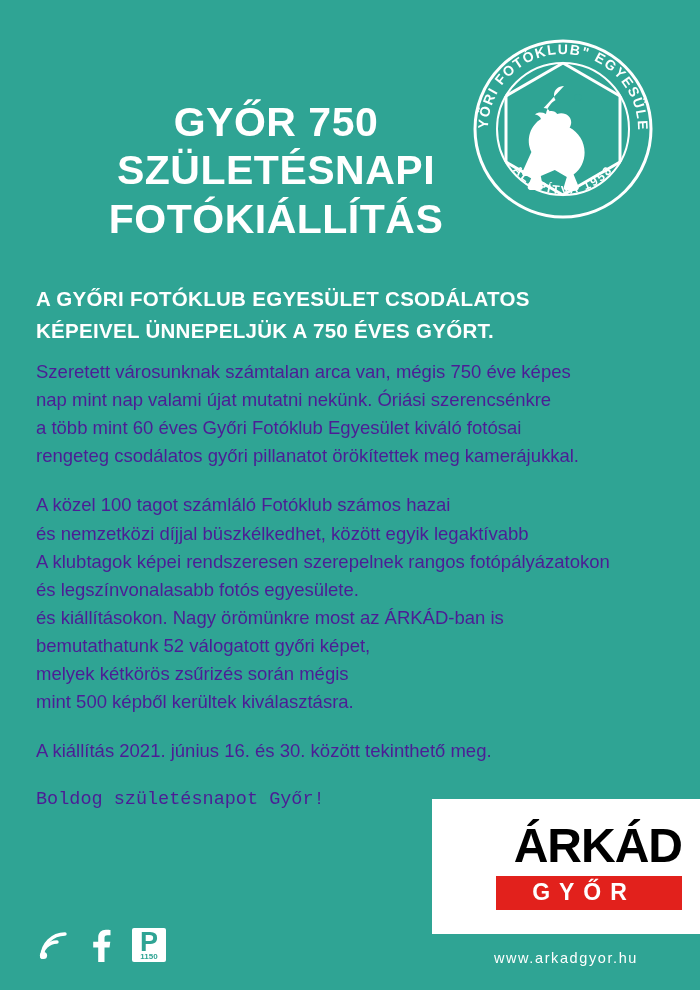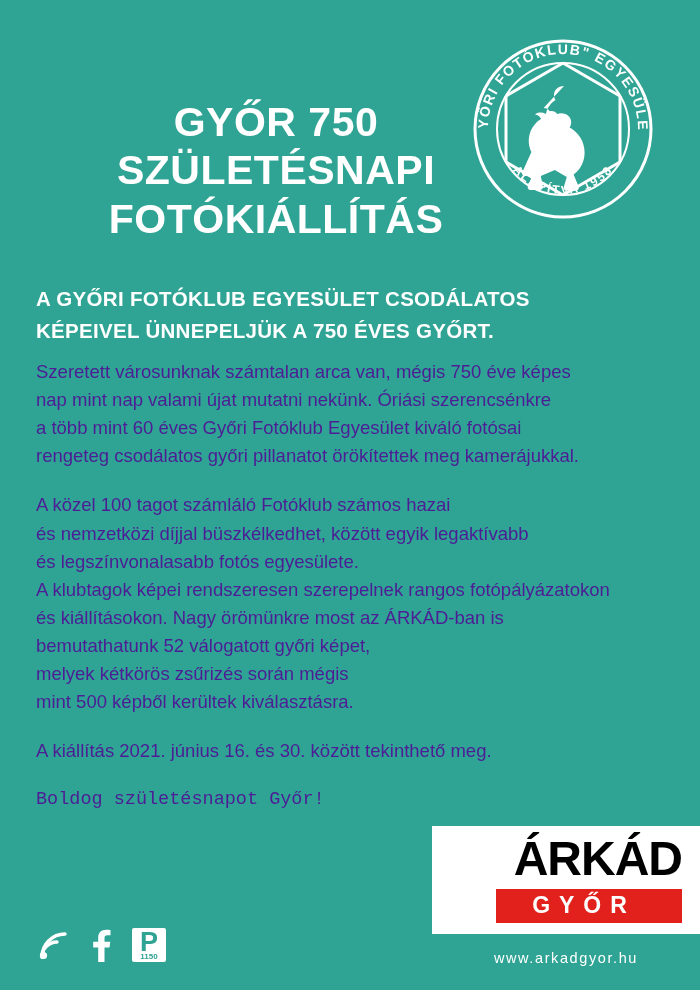--- a/index.html
+++ b/index.html
@@ -116,21 +116,21 @@
     font-weight: bold;
     color: #2fa494;
   }
 
   
   .arkad {
     position: absolute;
     right: 0;
     bottom: 56px;
     width: 268px;
-    height: 108px;
+    height: 135px;
     background: #ffffff;
     display: flex;
     flex-direction: column;
     justify-content: center;
   }
   .arkad-top {
     text-align: right;
     padding: 4px 18px 0 0;
     font-weight: bold;
     font-size: 48px;
@@ -209,22 +209,22 @@
   <div class="body-copy">
     <p>
       <span class="ln">Szeretett városunknak számtalan arca van, mégis 750 éve képes</span>
       <span class="ln">nap mint nap valami újat mutatni nekünk. Óriási szerencsénkre</span>
       <span class="ln">a több mint 60 éves Győri Fotóklub Egyesület kiváló fotósai</span>
       <span class="ln">rengeteg csodálatos győri pillanatot örökítettek meg kamerájukkal.</span>
     </p>
     <p>
       <span class="ln">A közel 100 tagot számláló Fotóklub számos hazai</span>
       <span class="ln">és nemzetközi díjjal büszkélkedhet, között egyik legaktívabb</span>
+      <span class="ln">A klubtagok képei rendszeresen szerepelnek rangos fotópályázatokon</span>
       <span class="ln">és legszínvonalasabb fotós egyesülete.</span>
-      <span class="ln">A klubtagok képei rendszeresen szerepelnek rangos fotópályázatokon</span>
       <span class="ln">és kiállításokon. Nagy örömünkre most az ÁRKÁD-ban is</span>
       <span class="ln">bemutathatunk 52 válogatott győri képet,</span>
       <span class="ln">melyek kétkörös zsűrizés során mégis</span>
       <span class="ln">mint 500 képből kerültek kiválasztásra.</span>
     </p>
     <p>
       <span class="ln">A kiállítás 2021. június 16. és 30. között tekinthető meg.</span>
     </p>
     <p>
       <span class="ln">Boldog születésnapot Győr!</span>

